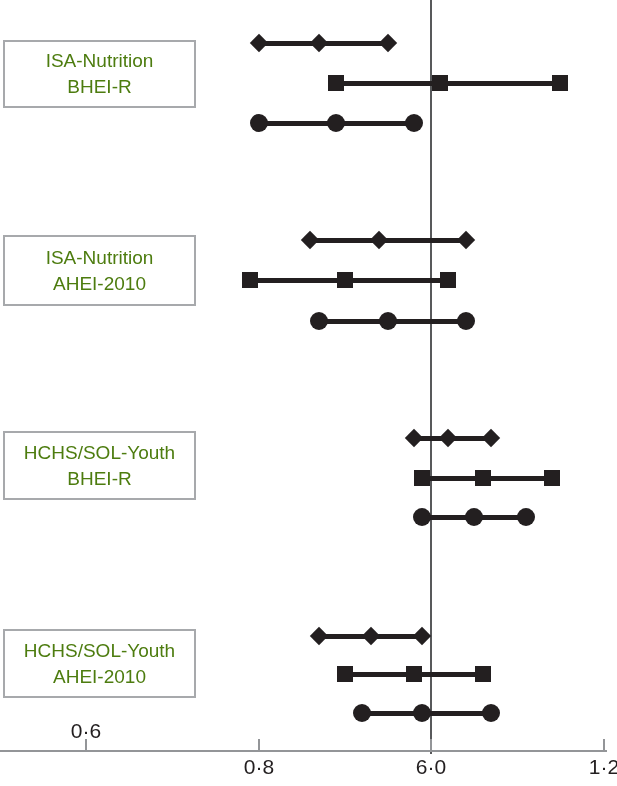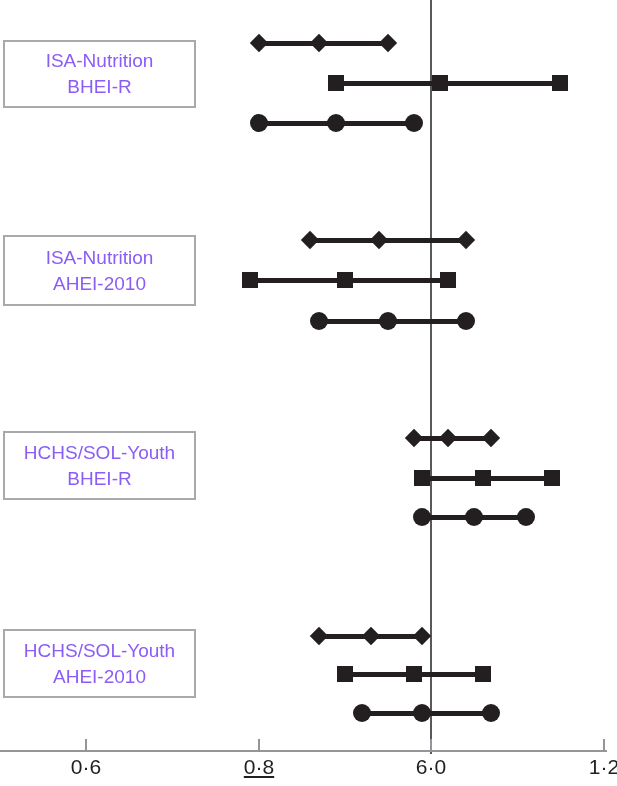--- a/index.html
+++ b/index.html
@@ -18,21 +18,21 @@
     box-sizing: border-box;
     border: 2px solid #a7a9ac;
     background: #ffffff;
     display: flex;
     flex-direction: column;
     align-items: center;
     justify-content: center;
     text-align: center;
     font-size: 19px;
     line-height: 26px;
-    color: #8b5cf6;
+    color: #4d7c0f;
     z-index: 3;
   }
   .ref-line {
     position: absolute;
     top: 0;
     width: 2px;
     background: #58595b;
     z-index: 1;
   }
   .axis-line {
@@ -74,23 +74,23 @@
 </style>
 </head>
 <body>
 
 <div id="canvas">
 
   <div class="ref-line" id="ref-line" style="left: 430px; height: 754px; background: rgb(88, 89, 91);"></div>
   <div class="axis-line" id="axis-line" style="top: 750px; width: 607px; background: rgb(147, 149, 152);"></div>
   <div id="ticks-layer">
       <div class="tick" style="left: 85px; top: 739px; background: rgb(147, 149, 152);"></div>
-      <div class="tick-label" style="left: 86px; top: 755px;">0·6</div>
+      <div class="tick-label" style="left: 86px; top: 719px;">0·6</div>
       <div class="tick" style="left: 258px; top: 739px; background: rgb(147, 149, 152);"></div>
-      <div class="tick-label" style="left: 259px; top: 755px; text-decoration: underline;">0·8</div>
+      <div class="tick-label" style="left: 259px; top: 755px;">0·8</div>
       <div class="tick" style="left: 430px; top: 739px; background: rgb(147, 149, 152);"></div>
       <div class="tick-label" style="left: 431px; top: 755px;">6·0</div>
       <div class="tick" style="left: 603px; top: 739px; background: rgb(147, 149, 152);"></div>
       <div class="tick-label" style="left: 604px; top: 755px;">1·2</div>
     </div>
   <div id="rows-layer">
       <div class="ci-line" style="left: 259px; width: 129px; top: 41px; background: rgb(35, 31, 32);"></div>
       <div class="marker diamond" style="left: 259px; top: 43px; background: rgb(35, 31, 32);"></div>
       <div class="marker diamond" style="left: 319px; top: 43px; background: rgb(35, 31, 32);"></div>
       <div class="marker diamond" style="left: 388px; top: 43px; background: rgb(35, 31, 32);"></div>

